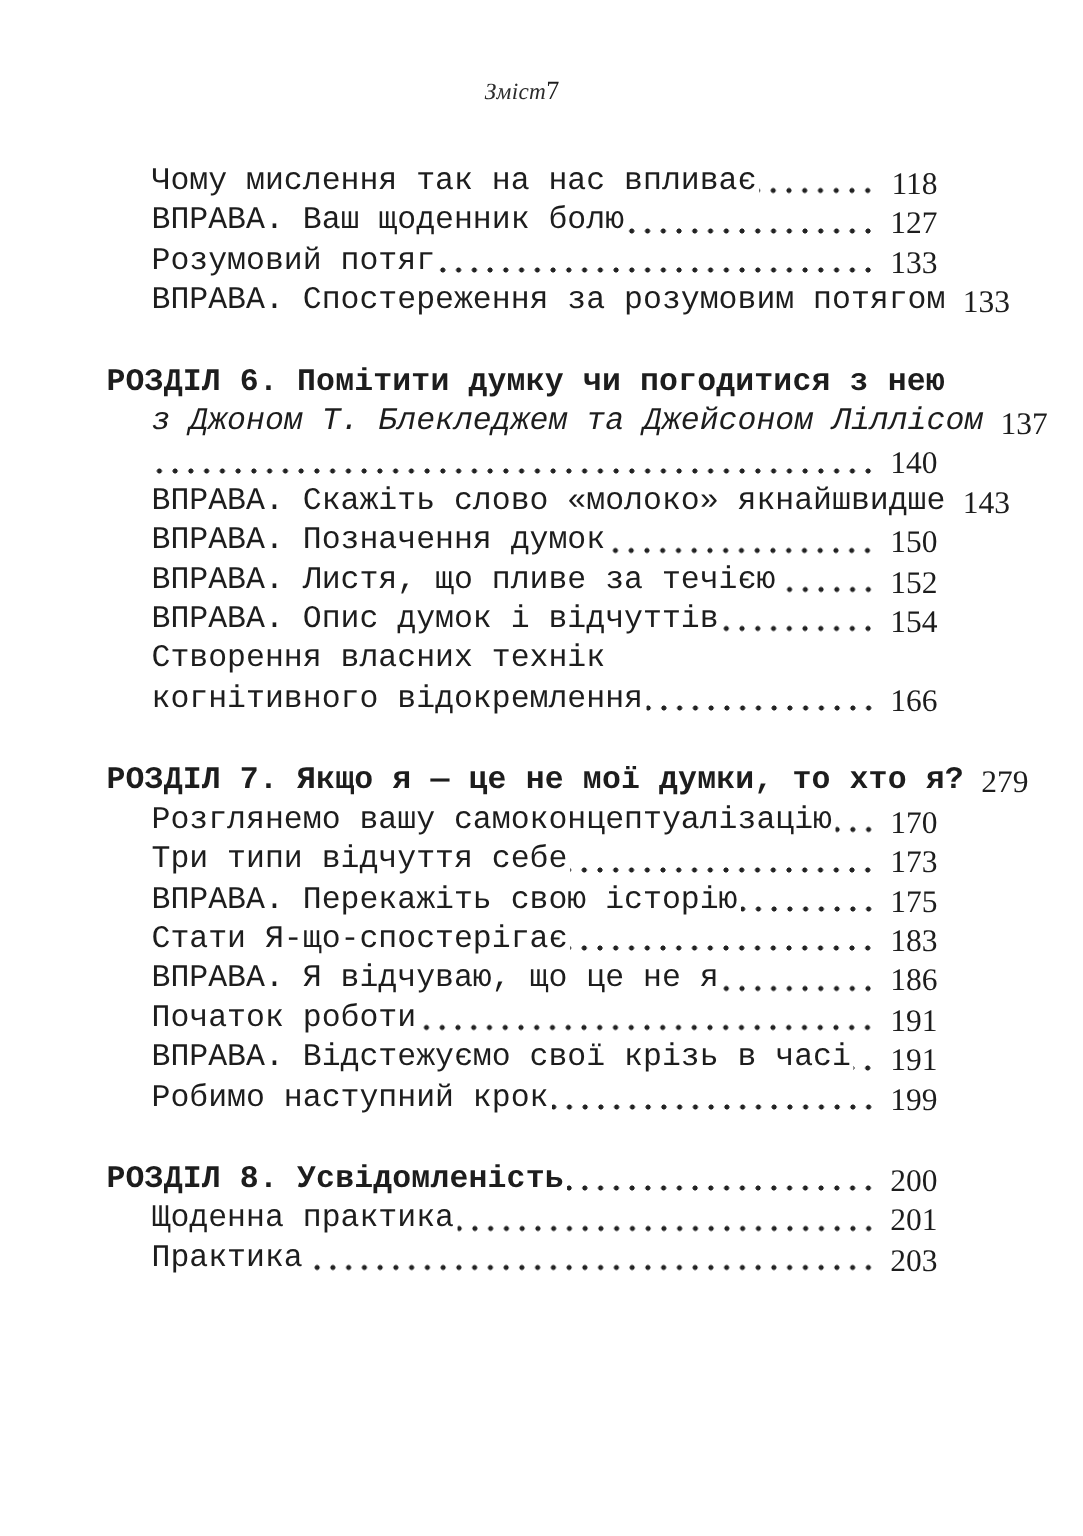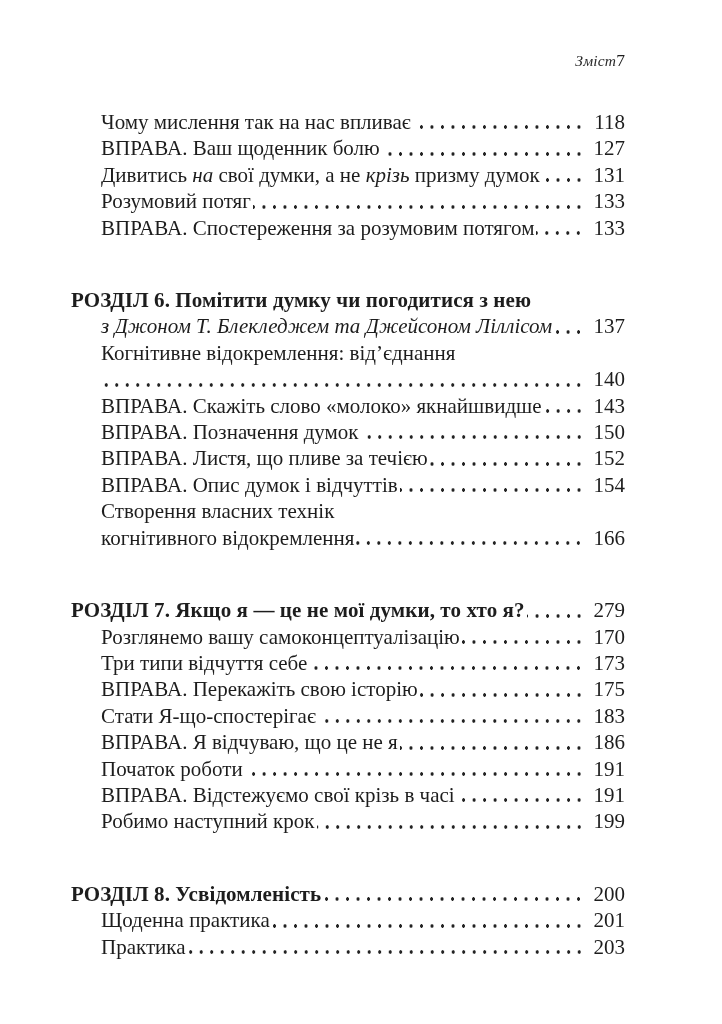--- a/index.html
+++ b/index.html
@@ -13,47 +13,48 @@
     height: 1024px;
     background: #ffffff;
     box-sizing: border-box;
     padding: 50px 97px 0 71px;
     font-family: "Liberation Serif", "DejaVu Serif", serif;
     color: #1d1d1d;
     overflow: hidden;
   }
   .running-header {
     display: flex;
-    justify-content: flex-end;
+    justify-content: center;
     align-items: baseline;
     height: 22px;
   }
   .hdr-left {
     font-style: italic;
     font-size: 15.5px;
     color: #2c2c2c;
     letter-spacing: 0.2px;
   }
   .hdr-right {
     font-size: 17.5px;
     color: #1d1d1d;
   }
   .toc {
     margin-top: 37px;
     font-size: 21px;
     line-height: 26.4px;
   }
-  .toc-section { margin-top: 46px; }
+  .toc-section { margin-top: 28px; }
   .toc-section:first-child { margin-top: 0; }
   .toc-entry.indent { padding-left: 30px; }
   .toc-entry.bold .toc-title { font-weight: bold; letter-spacing: 0.1px; }
   .toc-line { display: flex; }
   .toc-title {
     flex: 0 1 auto;
     white-space: nowrap;
+    font-family: Liberation Mono, monospace;
   }
   .toc-title i { font-style: italic; }
   .leader {
     flex: 1 1 18px;
     margin: 0 5px 0 2px;
     background-image: radial-gradient(circle, #222222 1.5px, rgba(0,0,0,0) 1.9px);
     background-size: 10.5px 4px;
     background-repeat: repeat-x;
     background-position: right 0px bottom 6px;
   }
@@ -82,27 +83,20 @@
         </div>
         <div class="toc-entry indent">
           <div class="toc-line">
             <span class="toc-title"><span>ВПРАВА. Ваш щоденник болю</span></span>
             <span class="leader"></span>
             <span class="toc-page">127</span>
           </div>
         </div>
         <div class="toc-entry indent">
           <div class="toc-line">
-            <span class="toc-title"><span>Дивитись </span><i>на</i><span> свої думки, а не </span><i>крізь</i><span> призму думок</span></span>
-            <span class="leader"></span>
-            <span class="toc-page">131</span>
-          </div>
-        </div>
-        <div class="toc-entry indent">
-          <div class="toc-line">
             <span class="toc-title"><span>Розумовий потяг</span></span>
             <span class="leader"></span>
             <span class="toc-page">133</span>
           </div>
         </div>
         <div class="toc-entry indent">
           <div class="toc-line">
             <span class="toc-title"><span>ВПРАВА. Спостереження за розумовим потягом</span></span>
             <span class="leader"></span>
             <span class="toc-page">133</span>
@@ -116,23 +110,20 @@
           </div>
         </div>
         <div class="toc-entry indent">
           <div class="toc-line">
             <span class="toc-title"><i>з Джоном Т. Блекледжем та Джейсоном Ліллісом</i></span>
             <span class="leader"></span>
             <span class="toc-page">137</span>
           </div>
         </div>
         <div class="toc-entry indent">
-          <div class="toc-line">
-            <span class="toc-title"><span>Когнітивне відокремлення: від’єднання</span></span>
-          </div>
           <div class="toc-line">
             <span class="leader"></span>
             <span class="toc-page">140</span>
           </div>
         </div>
         <div class="toc-entry indent">
           <div class="toc-line">
             <span class="toc-title"><span>ВПРАВА. Скажіть слово «молоко» якнайшвидше</span></span>
             <span class="leader"></span>
             <span class="toc-page">143</span>

